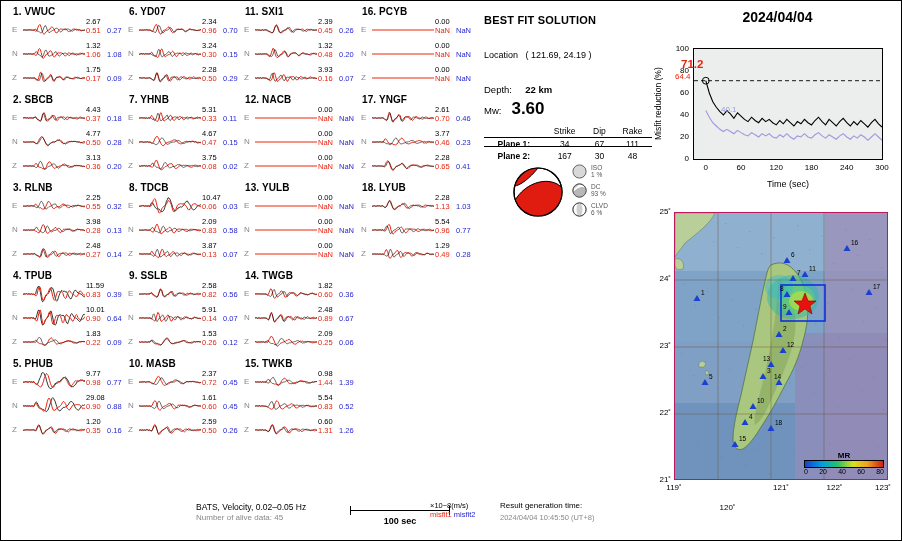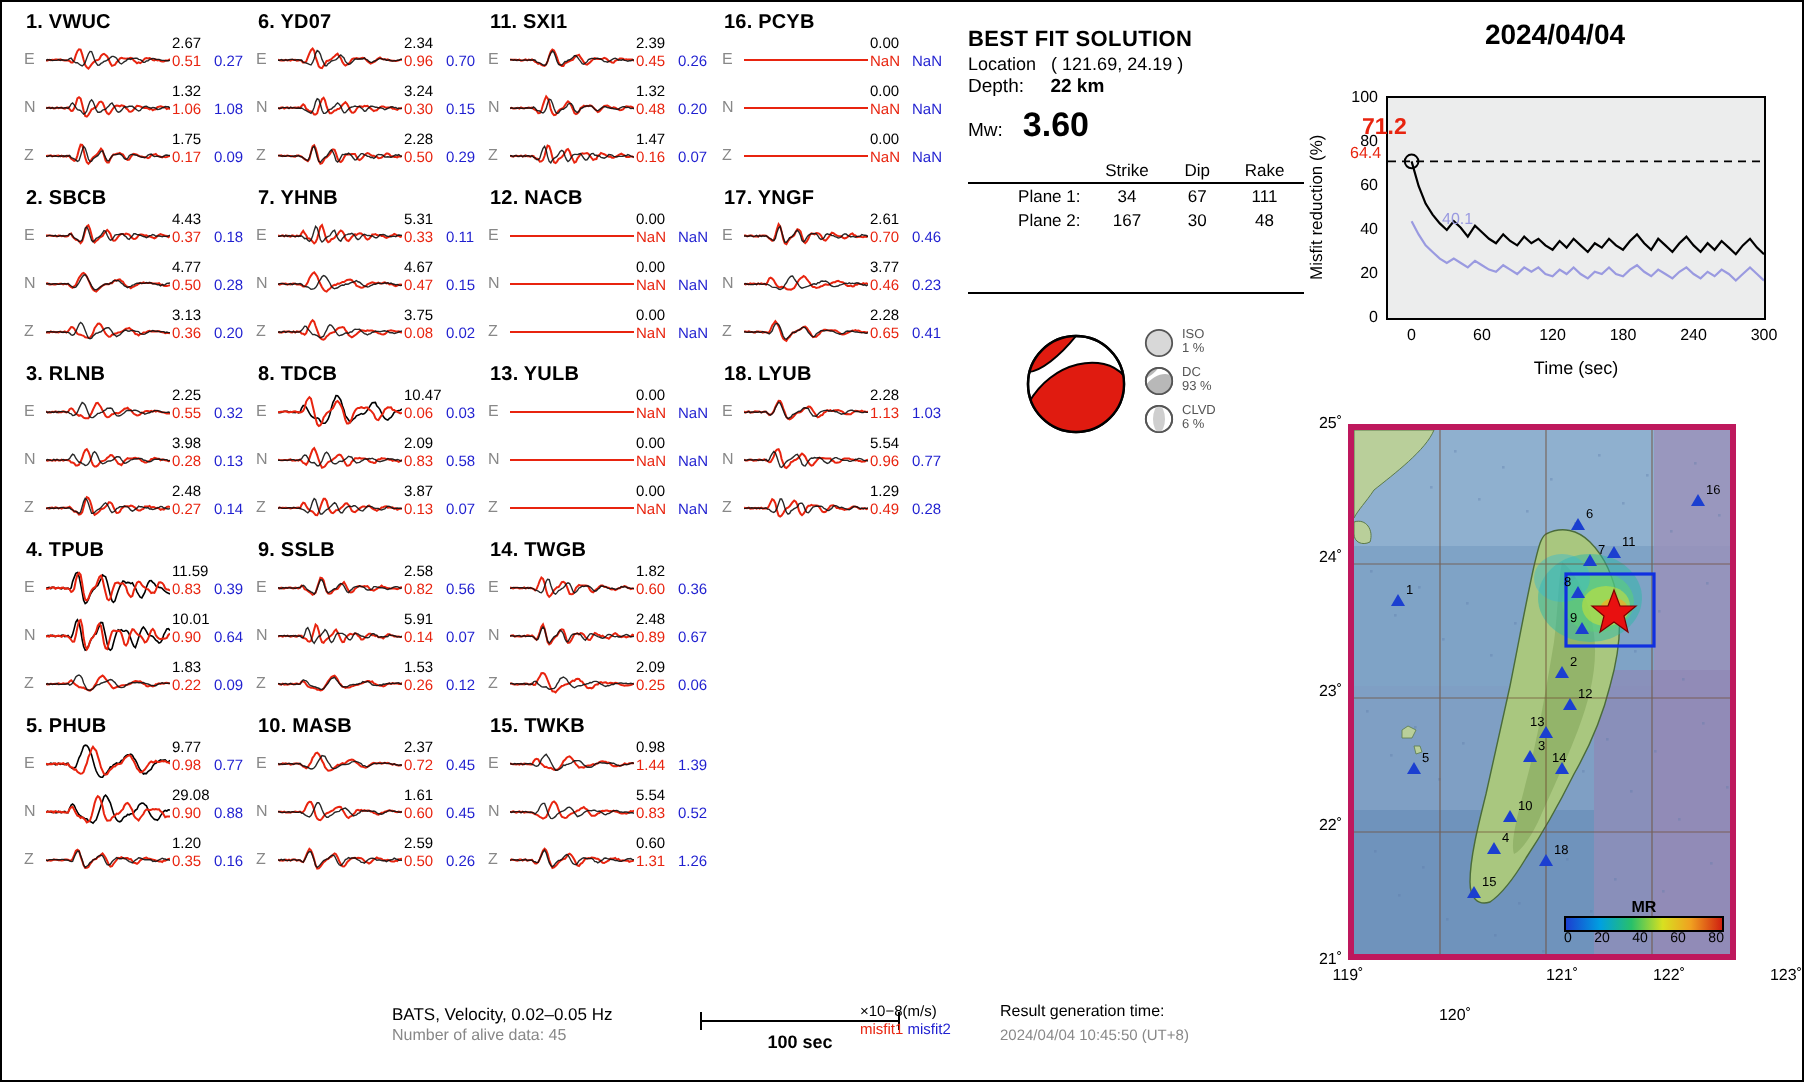--- a/index.html
+++ b/index.html
@@ -29,28 +29,28 @@
   .comp-lab { position:absolute; left:0; top:7px; font-size:8px; color:#888; }
   .trace-box { position:absolute; left:11px; top:0; width:62px; height:24px; overflow:hidden; }
   .trace-box svg { display:block; }
   .amp { position:absolute; left:74px; top:-1px; font-size:7.5px; color:#000; }
   .m1  { position:absolute; left:74px; top:8px; font-size:7.5px; color:#e8240f; }
   .m2  { position:absolute; left:95px; top:8px; font-size:7.5px; color:#1f1fd0; }
 
   
   .bfs { position:absolute; left:484px; top:14px; width:170px; height:200px; }
   .bfs-title { font-size:11px; font-weight:bold; letter-spacing:0.2px; }
-  .bfs-row { margin-top:1px; font-size:9.5px; }
+  .bfs-row { margin-top:24px; font-size:9.5px; }
   .bfs-loc { font-size:9px; }
   .mw-line { margin-top:4px; font-size:9.5px; display:flex; align-items:baseline; gap:10px;}
   .mw-val { font-size:17px; font-weight:bold; }
   .ptable { width:168px; border-collapse:collapse; margin-top:6px; font-size:8.5px; }
   .ptable td, .ptable th { padding:1px 2px; font-weight:normal; text-align:center; }
   .ptable th.blank { text-align:left; }
-  .ptable td.nm { text-align:right; }
+  .ptable td.nm { text-align:center;font-weight:bold; }
   .ptable tr.hdr th { border-bottom:1px solid #000; }
 
   .beach-wrap { position:absolute; left:0; top:148px; width:170px; height:62px; }
   .bb-main { position:absolute; left:28px; top:4px; }
   .pct-list { position:absolute; left:88px; top:0px; width:84px; }
   .pct-item { display:flex; align-items:center; height:19px; gap:4px;}
   .pct-txt { font-size:6.5px; color:#555; line-height:1.05; }
 
   
   .misfit { position:absolute; left:655px; top:44px; width:238px; height:160px; }
@@ -64,21 +64,21 @@
   .mf-big { position:absolute; color:#e8240f; font-weight:bold; font-size:11.5px; }
   .mf-y1 { position:absolute; color:#e8240f; font-size:8px; }
   .mf-y2 { position:absolute; color:#9a9ae0; font-size:8px;margin-left:44px; }
 
   
   .ev-title { position:absolute; left:660px; top:8px; width:235px; text-align:center;
               font-size:14px; font-weight:bold; line-height:1.35; }
 
   
   .map { position:absolute; left:654px; top:210px; width:240px; height:290px; }
-  .map-inner { position:absolute; left:20px; top:2px; width:194px; height:268px; border:3px solid #be185d; overflow:hidden; }
+  .map-inner { position:absolute; left:20px; top:2px; width:214px; height:268px; border:1px solid #be185d; overflow:hidden; }
   .map-xlab { position:absolute; font-size:8px; }
   .map-ylab { position:absolute; font-size:8px; }
   .cbar-wrap { position:absolute; right:3px; bottom:4px; width:80px; }
   .cbar-title { font-size:8px; font-weight:bold; color:#000; text-align:center; }
   .cbar { height:8px; border:1px solid #000;
           background: linear-gradient(to right,#1b3fd0 0%,#00a0e0 22%,#28c06a 42%,#d8e020 62%,#f0a020 80%,#d02010 100%); }
   .cbar-ticks { display:flex; justify-content:space-between; font-size:7px; margin-top:0px;}
 
   
   .footer { position:absolute; left:0; top:498px; width:654px; height:42px; }
@@ -523,21 +523,21 @@
           <div class="m2">0.20</div>
         </div>
         <div class="comp-row">
           <div class="comp-lab">Z</div>
           <div class="trace-box">
             <svg width="62" height="24" viewBox="0 0 62 24">
               <path d="M0.0 11.8 L0.8 12.1 L1.6 12.2 L2.4 12.0 L3.1 11.9 L3.9 12.0 L4.7 12.1 L5.5 11.8 L6.3 12.2 L7.1 12.1 L7.8 11.7 L8.6 12.1 L9.4 12.1 L10.2 12.3 L11.0 11.9 L11.8 12.1 L12.6 13.2 L13.3 13.2 L14.1 13.5 L14.9 14.8 L15.7 14.7 L16.5 14.0 L17.3 11.9 L18.1 8.6 L18.8 6.8 L19.6 7.1 L20.4 9.4 L21.2 12.7 L22.0 15.1 L22.8 15.5 L23.5 14.8 L24.3 13.5 L25.1 13.1 L25.9 12.5 L26.7 11.6 L27.5 10.2 L28.3 8.9 L29.0 8.5 L29.8 9.7 L30.6 12.0 L31.4 13.7 L32.2 15.3 L33.0 14.9 L33.7 13.3 L34.5 12.2 L35.3 11.1 L36.1 10.7 L36.9 10.9 L37.7 10.7 L38.5 10.5 L39.2 10.9 L40.0 11.9 L40.8 13.0 L41.6 14.0 L42.4 13.6 L43.2 13.5 L43.9 11.8 L44.7 11.5 L45.5 10.5 L46.3 10.8 L47.1 11.1 L47.9 11.6 L48.7 12.0 L49.4 12.3 L50.2 12.2 L51.0 12.9 L51.8 12.9 L52.6 12.5 L53.4 12.0 L54.2 11.6 L54.9 11.2 L55.7 10.8 L56.5 11.4 L57.3 11.7 L58.1 12.5 L58.9 12.4 L59.6 12.5 L60.4 12.2 L61.2 12.3 L62.0 12.6" fill="none" stroke="#e8240f" stroke-width="1"></path>
               <path d="M0.0 11.9 L0.8 11.9 L1.6 12.3 L2.4 11.8 L3.1 11.7 L3.9 12.3 L4.7 12.1 L5.5 11.9 L6.3 12.3 L7.1 11.8 L7.8 12.2 L8.6 11.8 L9.4 11.9 L10.2 12.2 L11.0 11.9 L11.8 12.7 L12.6 12.9 L13.3 13.8 L14.1 13.9 L14.9 13.1 L15.7 10.4 L16.5 8.2 L17.3 7.2 L18.1 9.1 L18.8 12.3 L19.6 14.7 L20.4 15.4 L21.2 14.0 L22.0 13.2 L22.8 12.7 L23.5 12.2 L24.3 11.1 L25.1 9.7 L25.9 9.2 L26.7 9.7 L27.5 12.1 L28.3 13.9 L29.0 14.8 L29.8 14.2 L30.6 12.8 L31.4 11.5 L32.2 11.2 L33.0 11.2 L33.7 11.3 L34.5 11.0 L35.3 10.8 L36.1 11.9 L36.9 13.1 L37.7 14.0 L38.5 13.9 L39.2 13.0 L40.0 11.6 L40.8 10.8 L41.6 10.7 L42.4 11.6 L43.2 11.6 L43.9 12.1 L44.7 11.9 L45.5 12.7 L46.3 12.9 L47.1 13.1 L47.9 12.7 L48.7 12.1 L49.4 11.2 L50.2 11.3 L51.0 11.6 L51.8 12.2 L52.6 12.3 L53.4 12.5 L54.2 12.2 L54.9 12.2 L55.7 12.2 L56.5 12.2 L57.3 11.8 L58.1 11.9 L58.9 11.3 L59.6 11.6 L60.4 12.1 L61.2 12.3 L62.0 12.6" fill="none" stroke="#111" stroke-width="0.7" opacity="0.9"></path>
             </svg>
           </div>
-          <div class="amp">1.47</div>
+          <div class="amp">3.93</div>
           <div class="m1">0.16</div>
           <div class="m2">0.07</div>
         </div>
       </div>
       <div class="station">
         <div class="st-title">12. NACB</div>
         <div class="comp-row">
           <div class="comp-lab">E</div>
           <div class="trace-box">
             <svg width="62" height="24" viewBox="0 0 62 24">
@@ -1121,21 +1121,21 @@
           <span>60</span>
           <span>80</span>
         </div>
     </div>
   </div>
   <div id="mapTicks">
       <div class="map-xlab" style="left: 7px; top: 273px; width: 26px; text-align: center;">119˚</div>
       <div class="map-xlab" style="left: 60.5px; top: 273px; width: 26px; text-align: center; margin-top: 20px;">120˚</div>
       <div class="map-xlab" style="left: 114px; top: 273px; width: 26px; text-align: center;">121˚</div>
       <div class="map-xlab" style="left: 167.5px; top: 273px; width: 26px; text-align: center;">122˚</div>
-      <div class="map-xlab" style="left: 221px; top: 273px; width: 26px; text-align: right;">123˚</div>
+      <div class="map-xlab" style="left: 221px; top: 273px; width: 26px; text-align: left;">123˚</div>
       <div class="map-ylab" style="left: 0px; top: -3px; width: 17px; text-align: right;">25˚</div>
       <div class="map-ylab" style="left: 0px; top: 64px; width: 17px; text-align: right;">24˚</div>
       <div class="map-ylab" style="left: 0px; top: 131px; width: 17px; text-align: right;">23˚</div>
       <div class="map-ylab" style="left: 0px; top: 198px; width: 17px; text-align: right;">22˚</div>
       <div class="map-ylab" style="left: 0px; top: 265px; width: 17px; text-align: right;">21˚</div>
     </div>
 </div>
 
 <div class="footer">
   <div class="f-bats">BATS, Velocity, 0.02–0.05 Hz</div>

